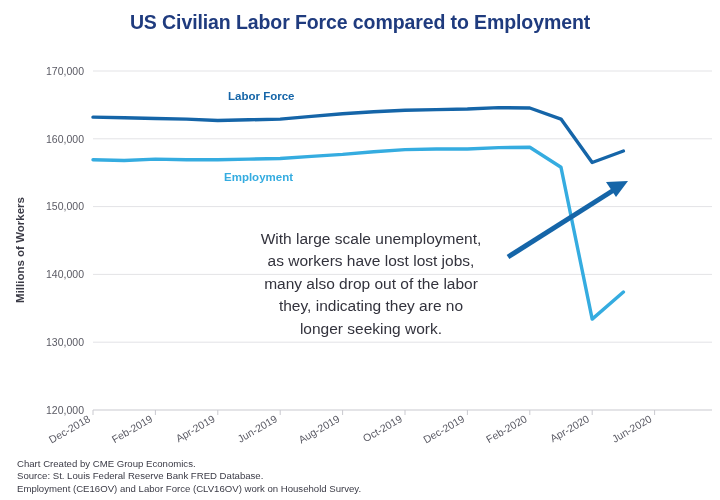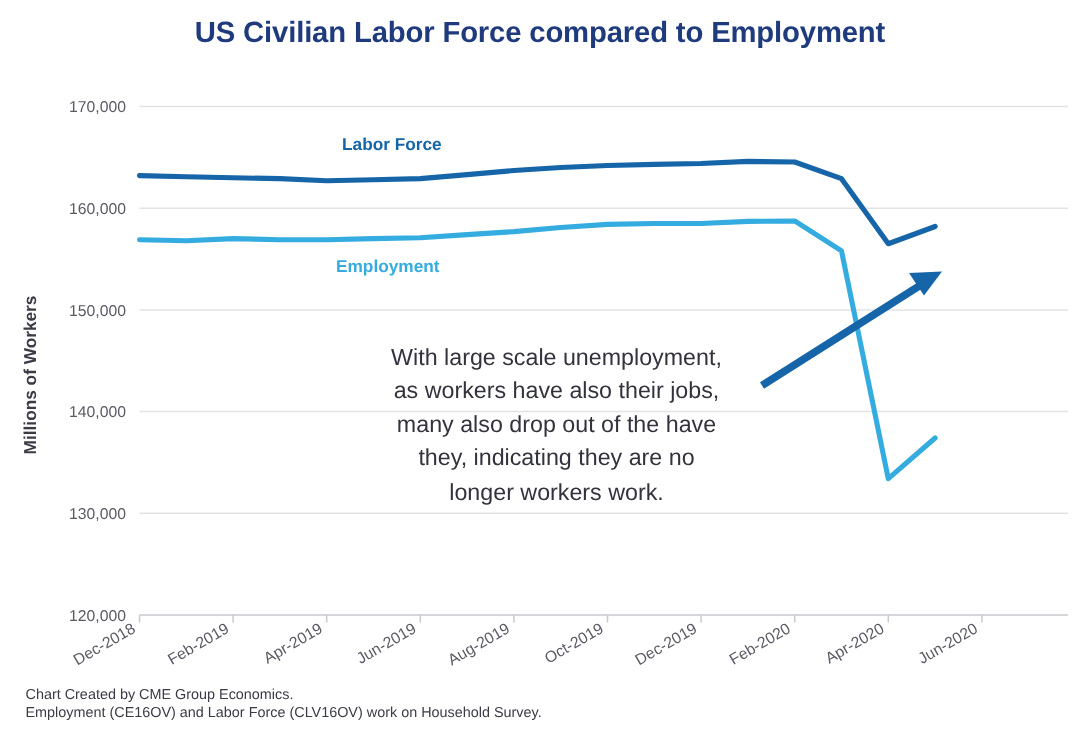--- a/index.html
+++ b/index.html
@@ -149,24 +149,25 @@
     <text id="label-employment" class="series-label" x="224" y="181" fill="#35ace0">Employment</text>
 
     <g>
       <line id="arrow-shaft" x1="508" y1="257" x2="617" y2="188" stroke="#1565a8" stroke-width="5" stroke-linecap="butt"></line>
       <polygon id="arrow-head" points="628,181 606,182 616,197" fill="#1565a8"></polygon>
     </g>
   </svg>
 
   <div class="annotation-block">
     <div class="annotation-line">With large scale unemployment,</div>
-    <div class="annotation-line">as workers have also their jobs,</div>
-    <div class="annotation-line">many also drop out of the have</div>
+    <div class="annotation-line">as workers have lost lost jobs,</div>
+    <div class="annotation-line">many also drop out of the labor</div>
     <div class="annotation-line">they, indicating they are no</div>
-    <div class="annotation-line">longer workers work.</div>
+    <div class="annotation-line">longer seeking work.</div>
   </div>
 
   <div class="footnote-block">
     <div class="footnote-line">Chart Created by CME Group Economics.</div>
+    <div class="footnote-line">Source: St. Louis Federal Reserve Bank FRED Database.</div>
     <div class="footnote-line">Employment (CE16OV) and Labor Force (CLV16OV) work on Household Survey.</div>
   </div>
 
 </div>
 
 </body></html>

